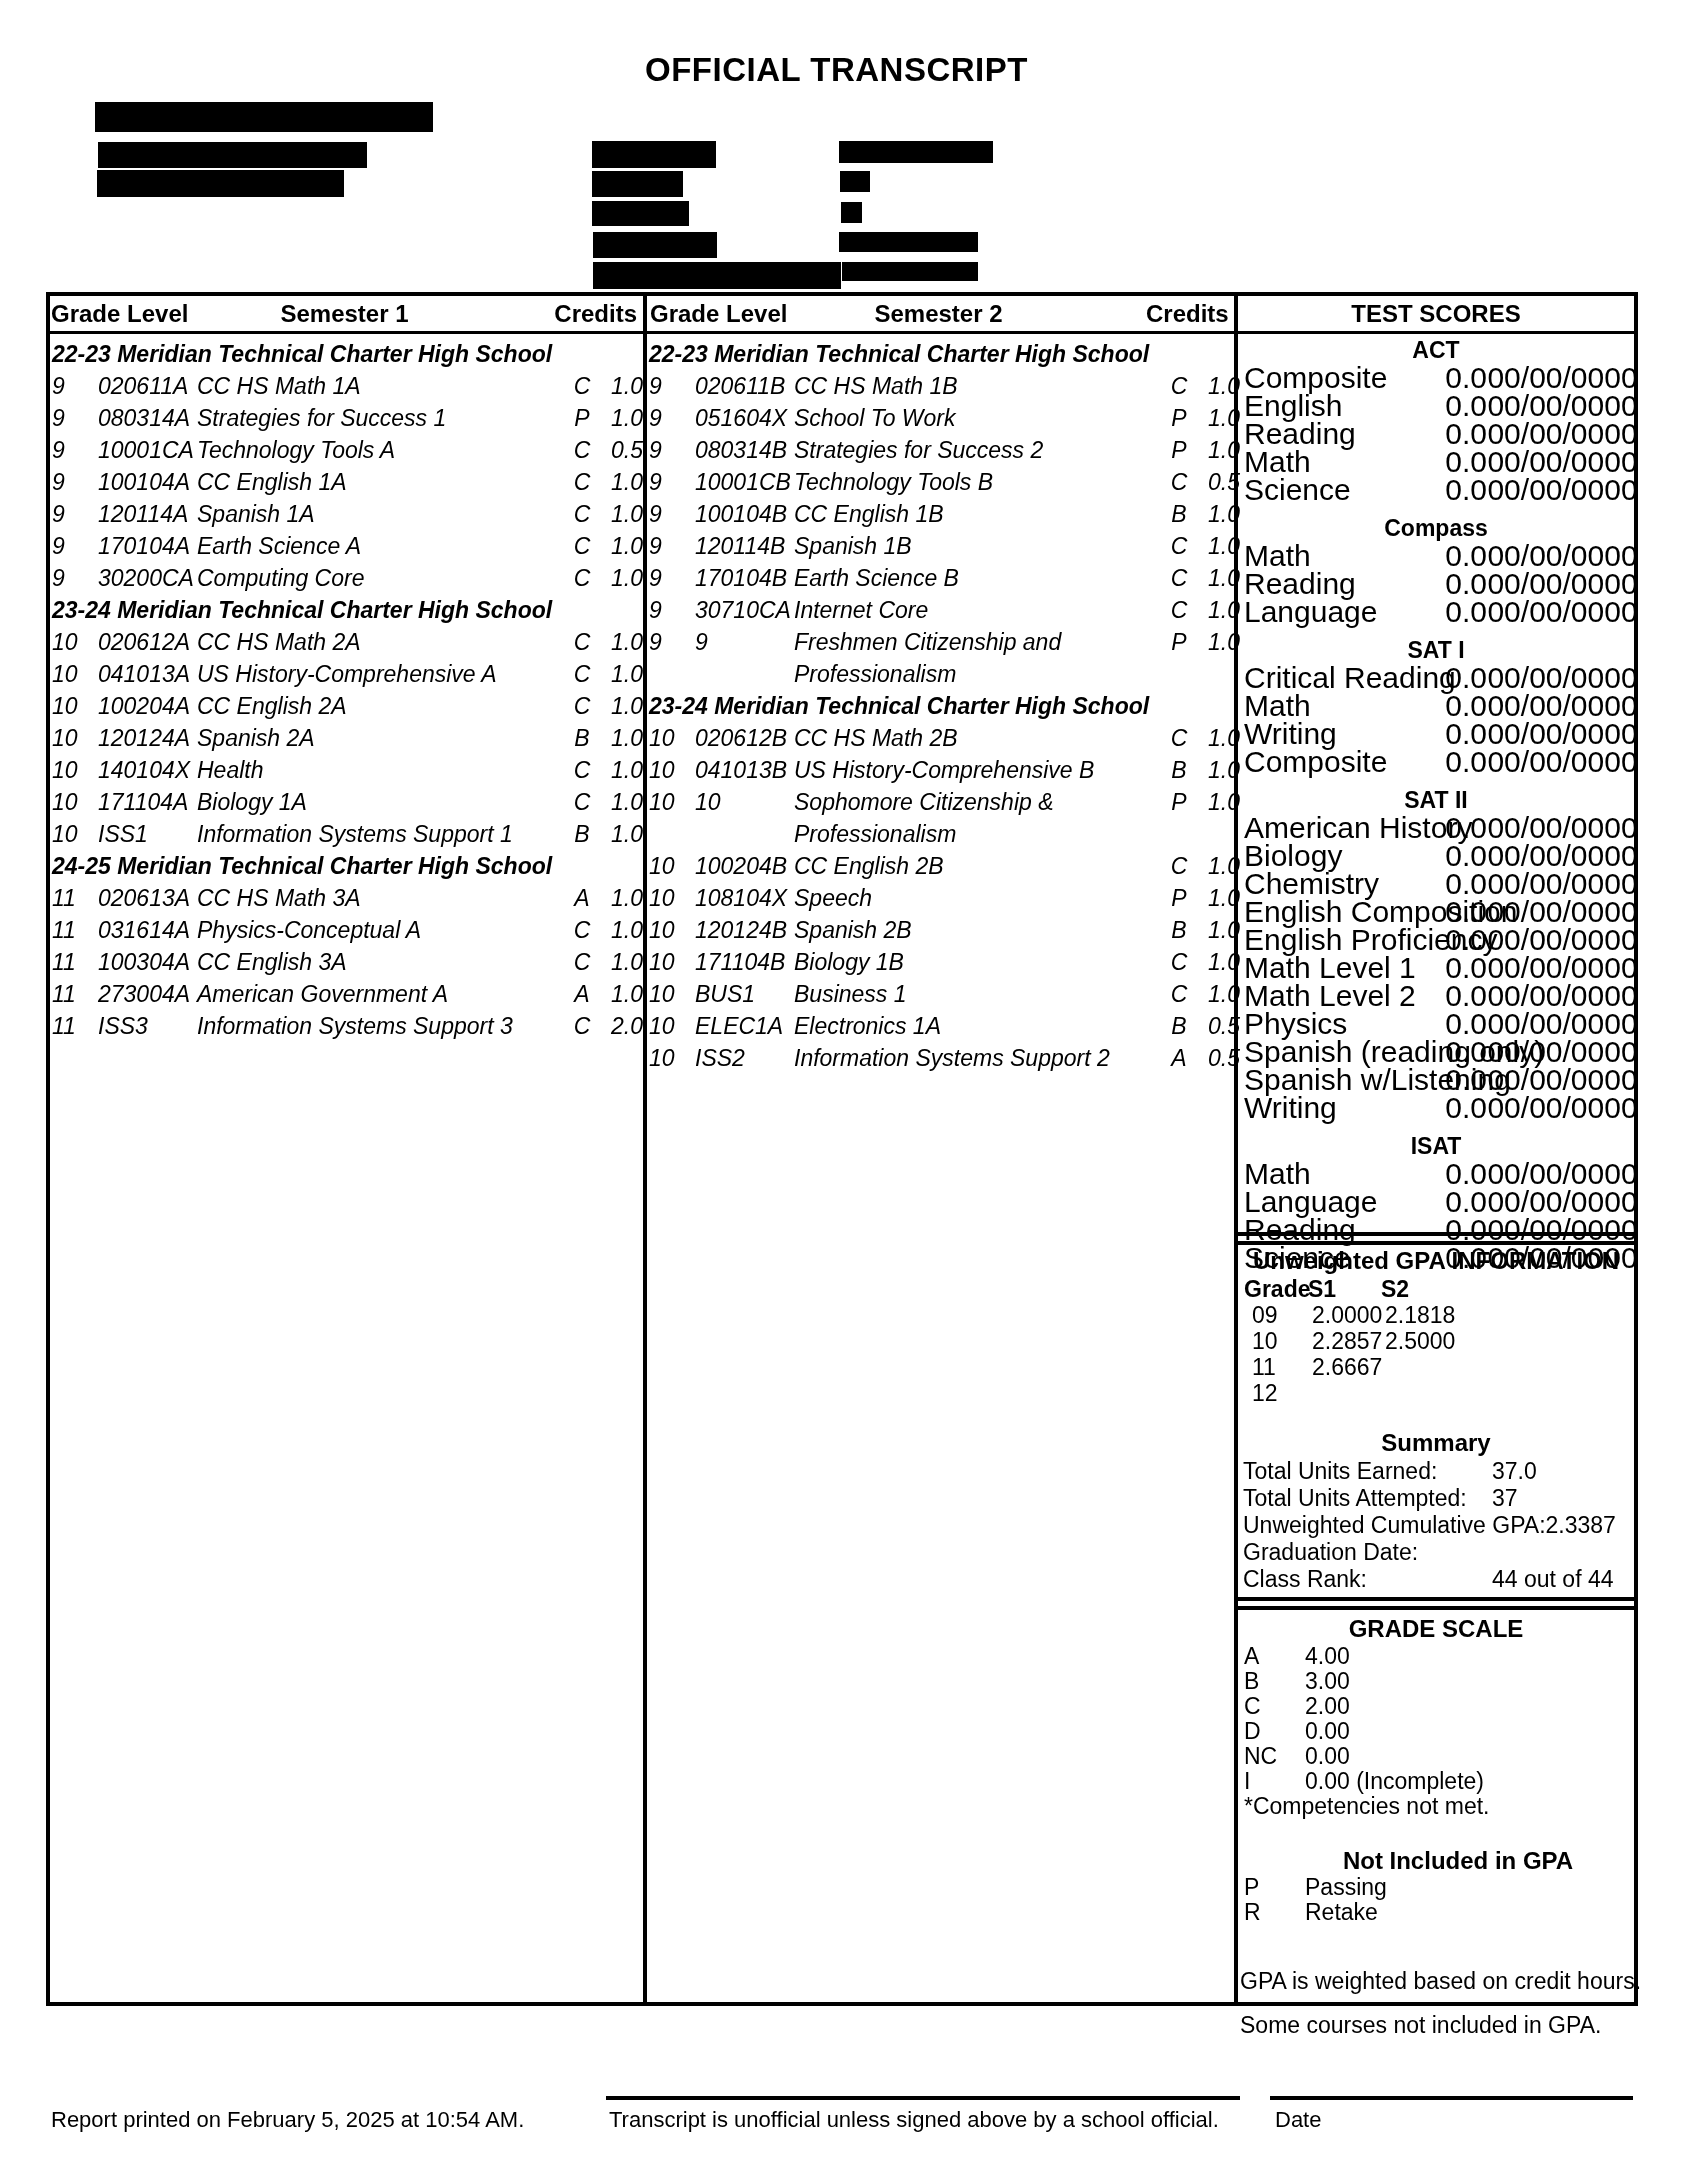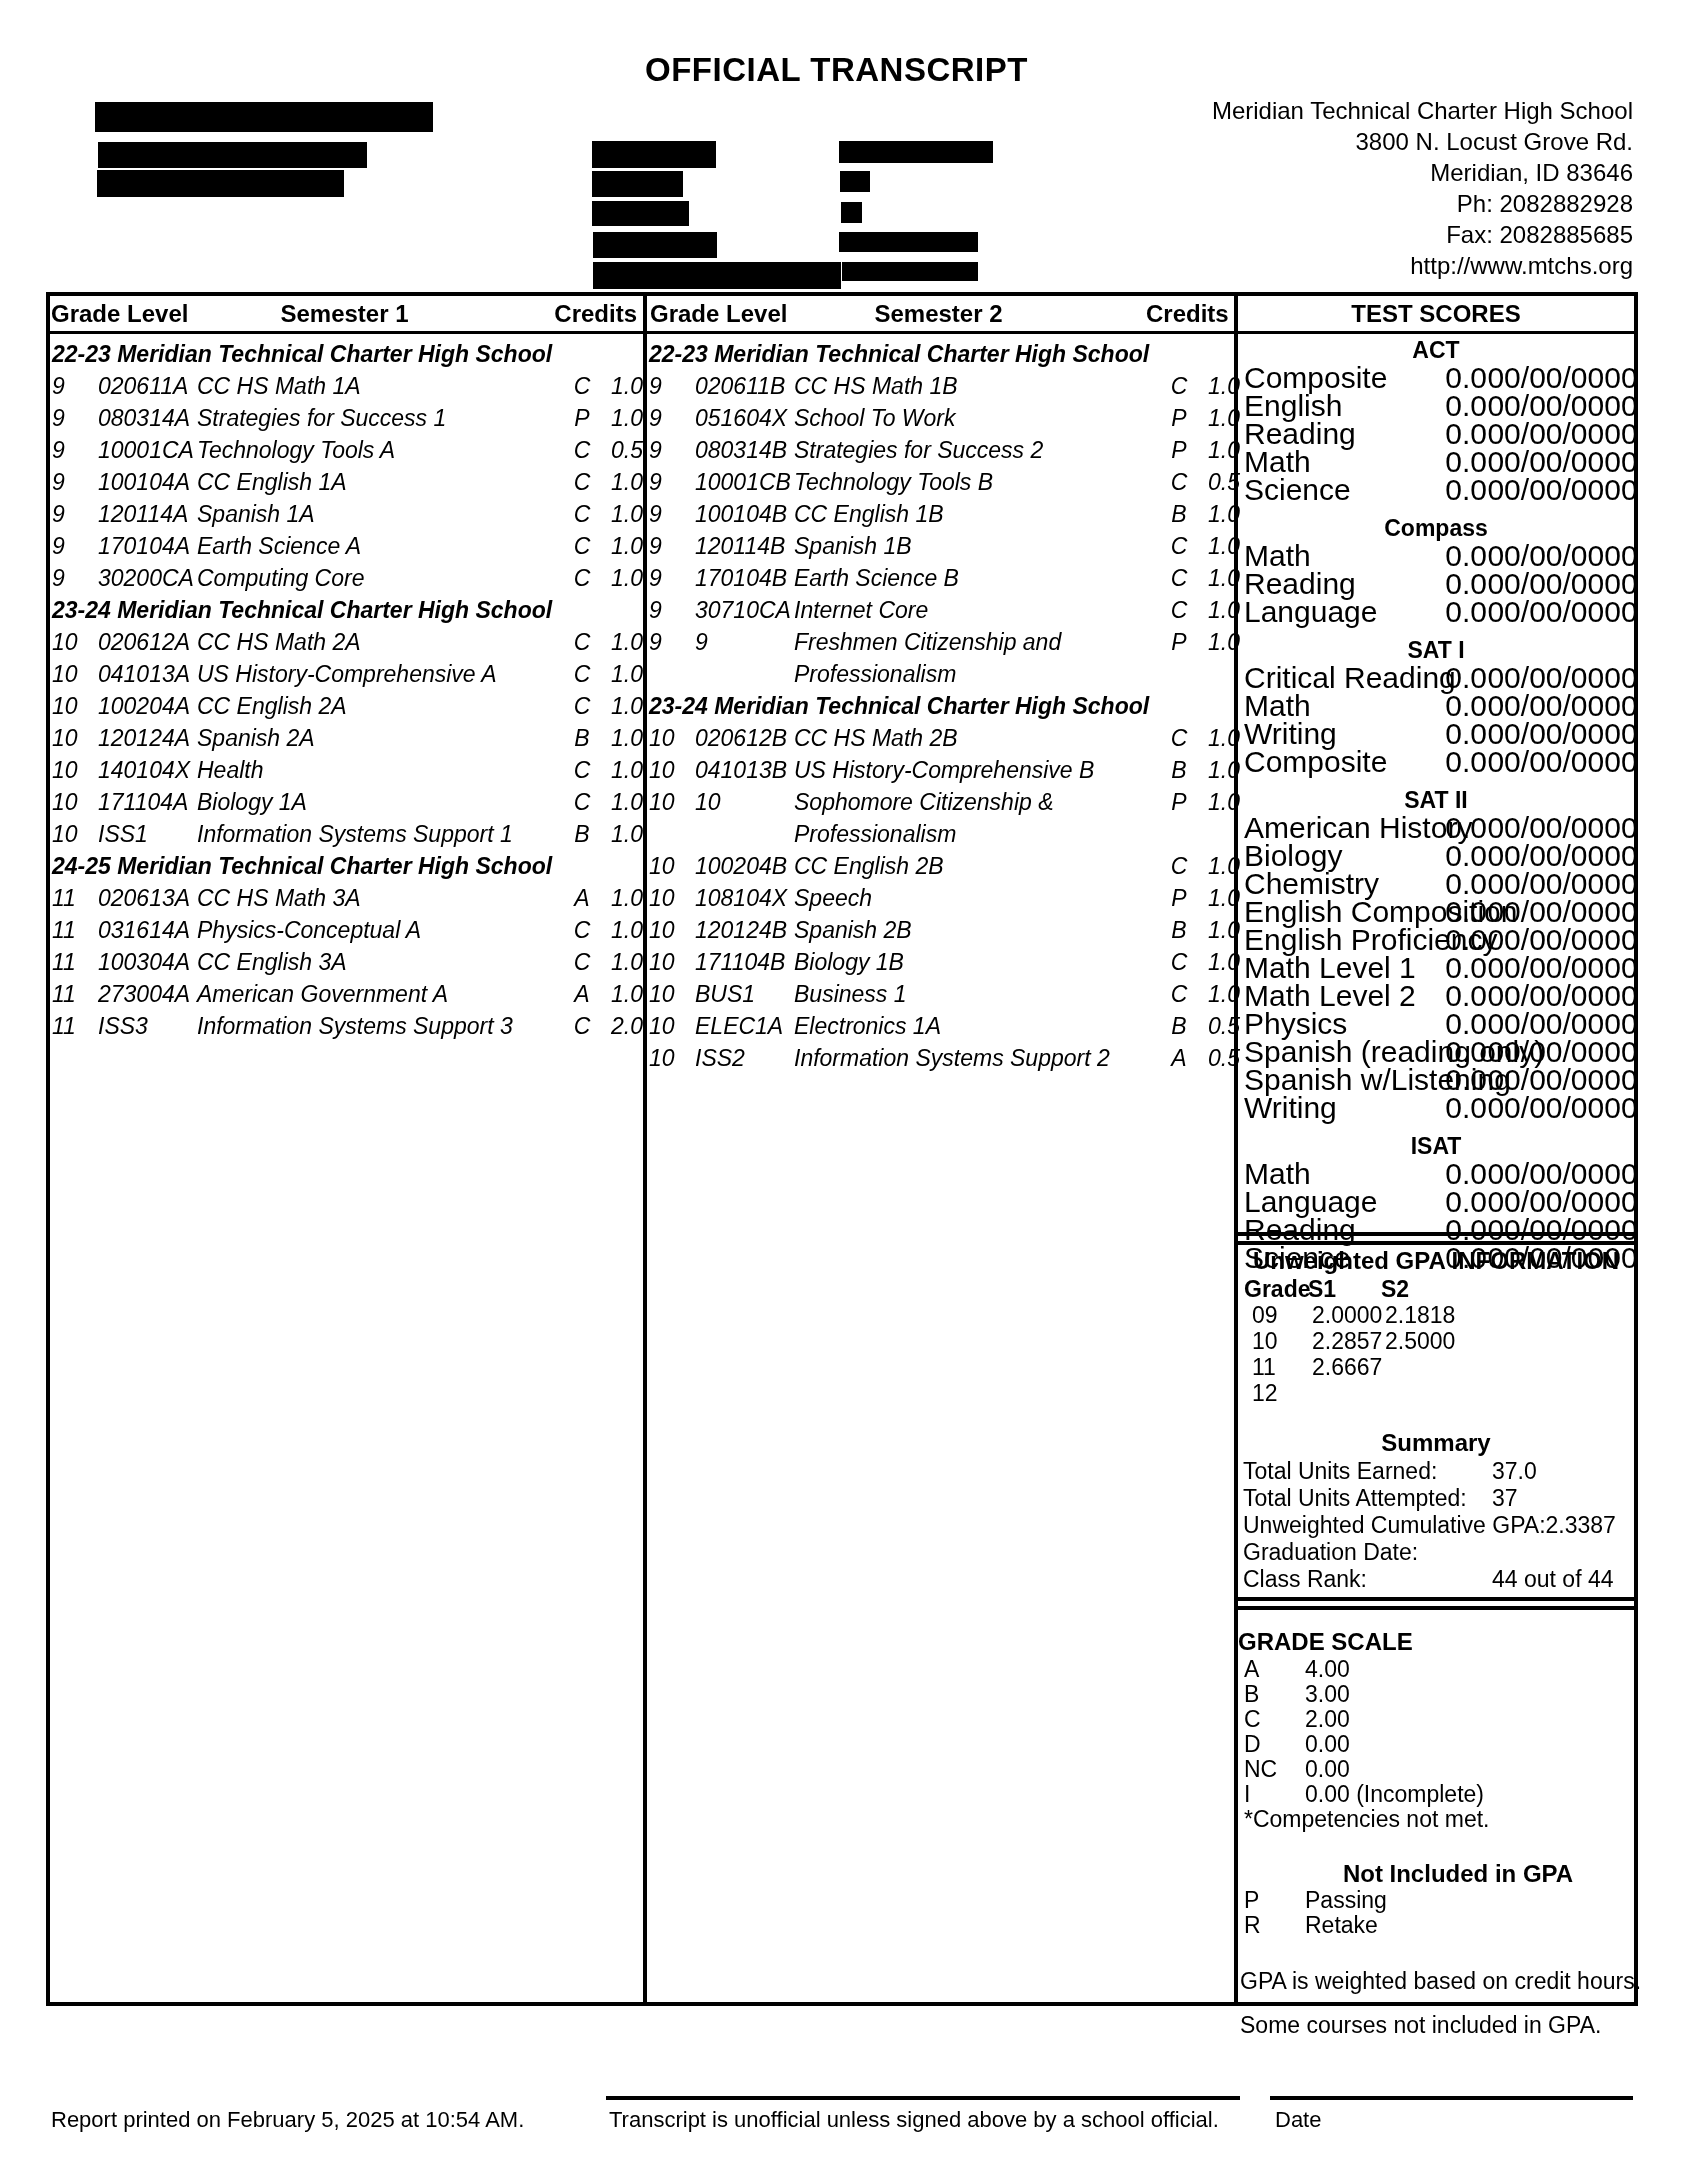--- a/index.html
+++ b/index.html
@@ -45,45 +45,37 @@
   
   .gpa-content { position:absolute; left:1238px; top:1246px; width:396px; z-index:2; font-size:23px; }
   .gpa-title { text-align:center; font-weight:bold; line-height:30px; font-size:24px; }
   .gpa-grid-row { display:grid; grid-template-columns:64px 73px 119px; padding-left:6px; line-height:26px; font-weight:bold; }
   .gpa-grid-row.data { padding-left:14px; grid-template-columns:60px 73px 119px; font-weight:normal; }
   .sum-title { text-align:center; font-weight:bold; font-size:24px; line-height:30px; margin-top:22px; }
   .sum-row { display:grid; grid-template-columns:minmax(249px,max-content) 1fr; padding-left:5px; line-height:27px; }
 
   
   .scale-content { position:absolute; left:1238px; top:1614px; width:396px; z-index:2; font-size:23px; }
-  .scale-title { text-align:left; font-weight:bold; font-size:24px; line-height:30px;margin-top:13px; }
+  .scale-title { text-align:center; font-weight:bold; font-size:24px; line-height:30px; }
   .scale-row { display:grid; grid-template-columns:61px 1fr; padding-left:6px; line-height:25px; }
   .scale-note { padding-left:6px; line-height:25px; }
   .nig-title { text-align:center; font-weight:bold; font-size:24px; line-height:28px; margin-top:28px;margin-left:44px; }
   .weighted-note { position:absolute; left:1240px; top:1968px; font-size:23px; z-index:2; white-space:nowrap; }
   .outside-note { position:absolute; left:1240px; top:2012px; font-size:23px; z-index:2; }
 
   
   .footer-text { position:absolute; font-size:22px; z-index:2; }
   .sig-line { position:absolute; background:#000; height:4px; z-index:2; }
 </style>
 </head>
 <body>
 
 <div class="page">
 
   <div class="doc-title">OFFICIAL TRANSCRIPT</div>
-  <div class="school-info">
-    <div>Meridian Technical Charter High School</div>
-    <div>3800 N. Locust Grove Rd.</div>
-    <div>Meridian, ID 83646</div>
-    <div>Ph: 2082882928</div>
-    <div>Fax: 2082885685</div>
-    <div>http://www.mtchs.org</div>
-  </div>
 
   <div class="redaction" style="left:95px;top:102px;width:338px;height:30px"></div>
   <div class="redaction" style="left:98px;top:142px;width:269px;height:26px"></div>
   <div class="redaction" style="left:97px;top:170px;width:247px;height:27px"></div>
   <div class="redaction" style="left:592px;top:141px;width:124px;height:27px"></div>
   <div class="redaction" style="left:592px;top:171px;width:91px;height:26px"></div>
   <div class="redaction" style="left:592px;top:201px;width:97px;height:25px"></div>
   <div class="redaction" style="left:593px;top:232px;width:124px;height:26px"></div>
   <div class="redaction" style="left:593px;top:262px;width:248px;height:27px"></div>
   <div class="redaction" style="left:842px;top:262px;width:136px;height:19px"></div>

